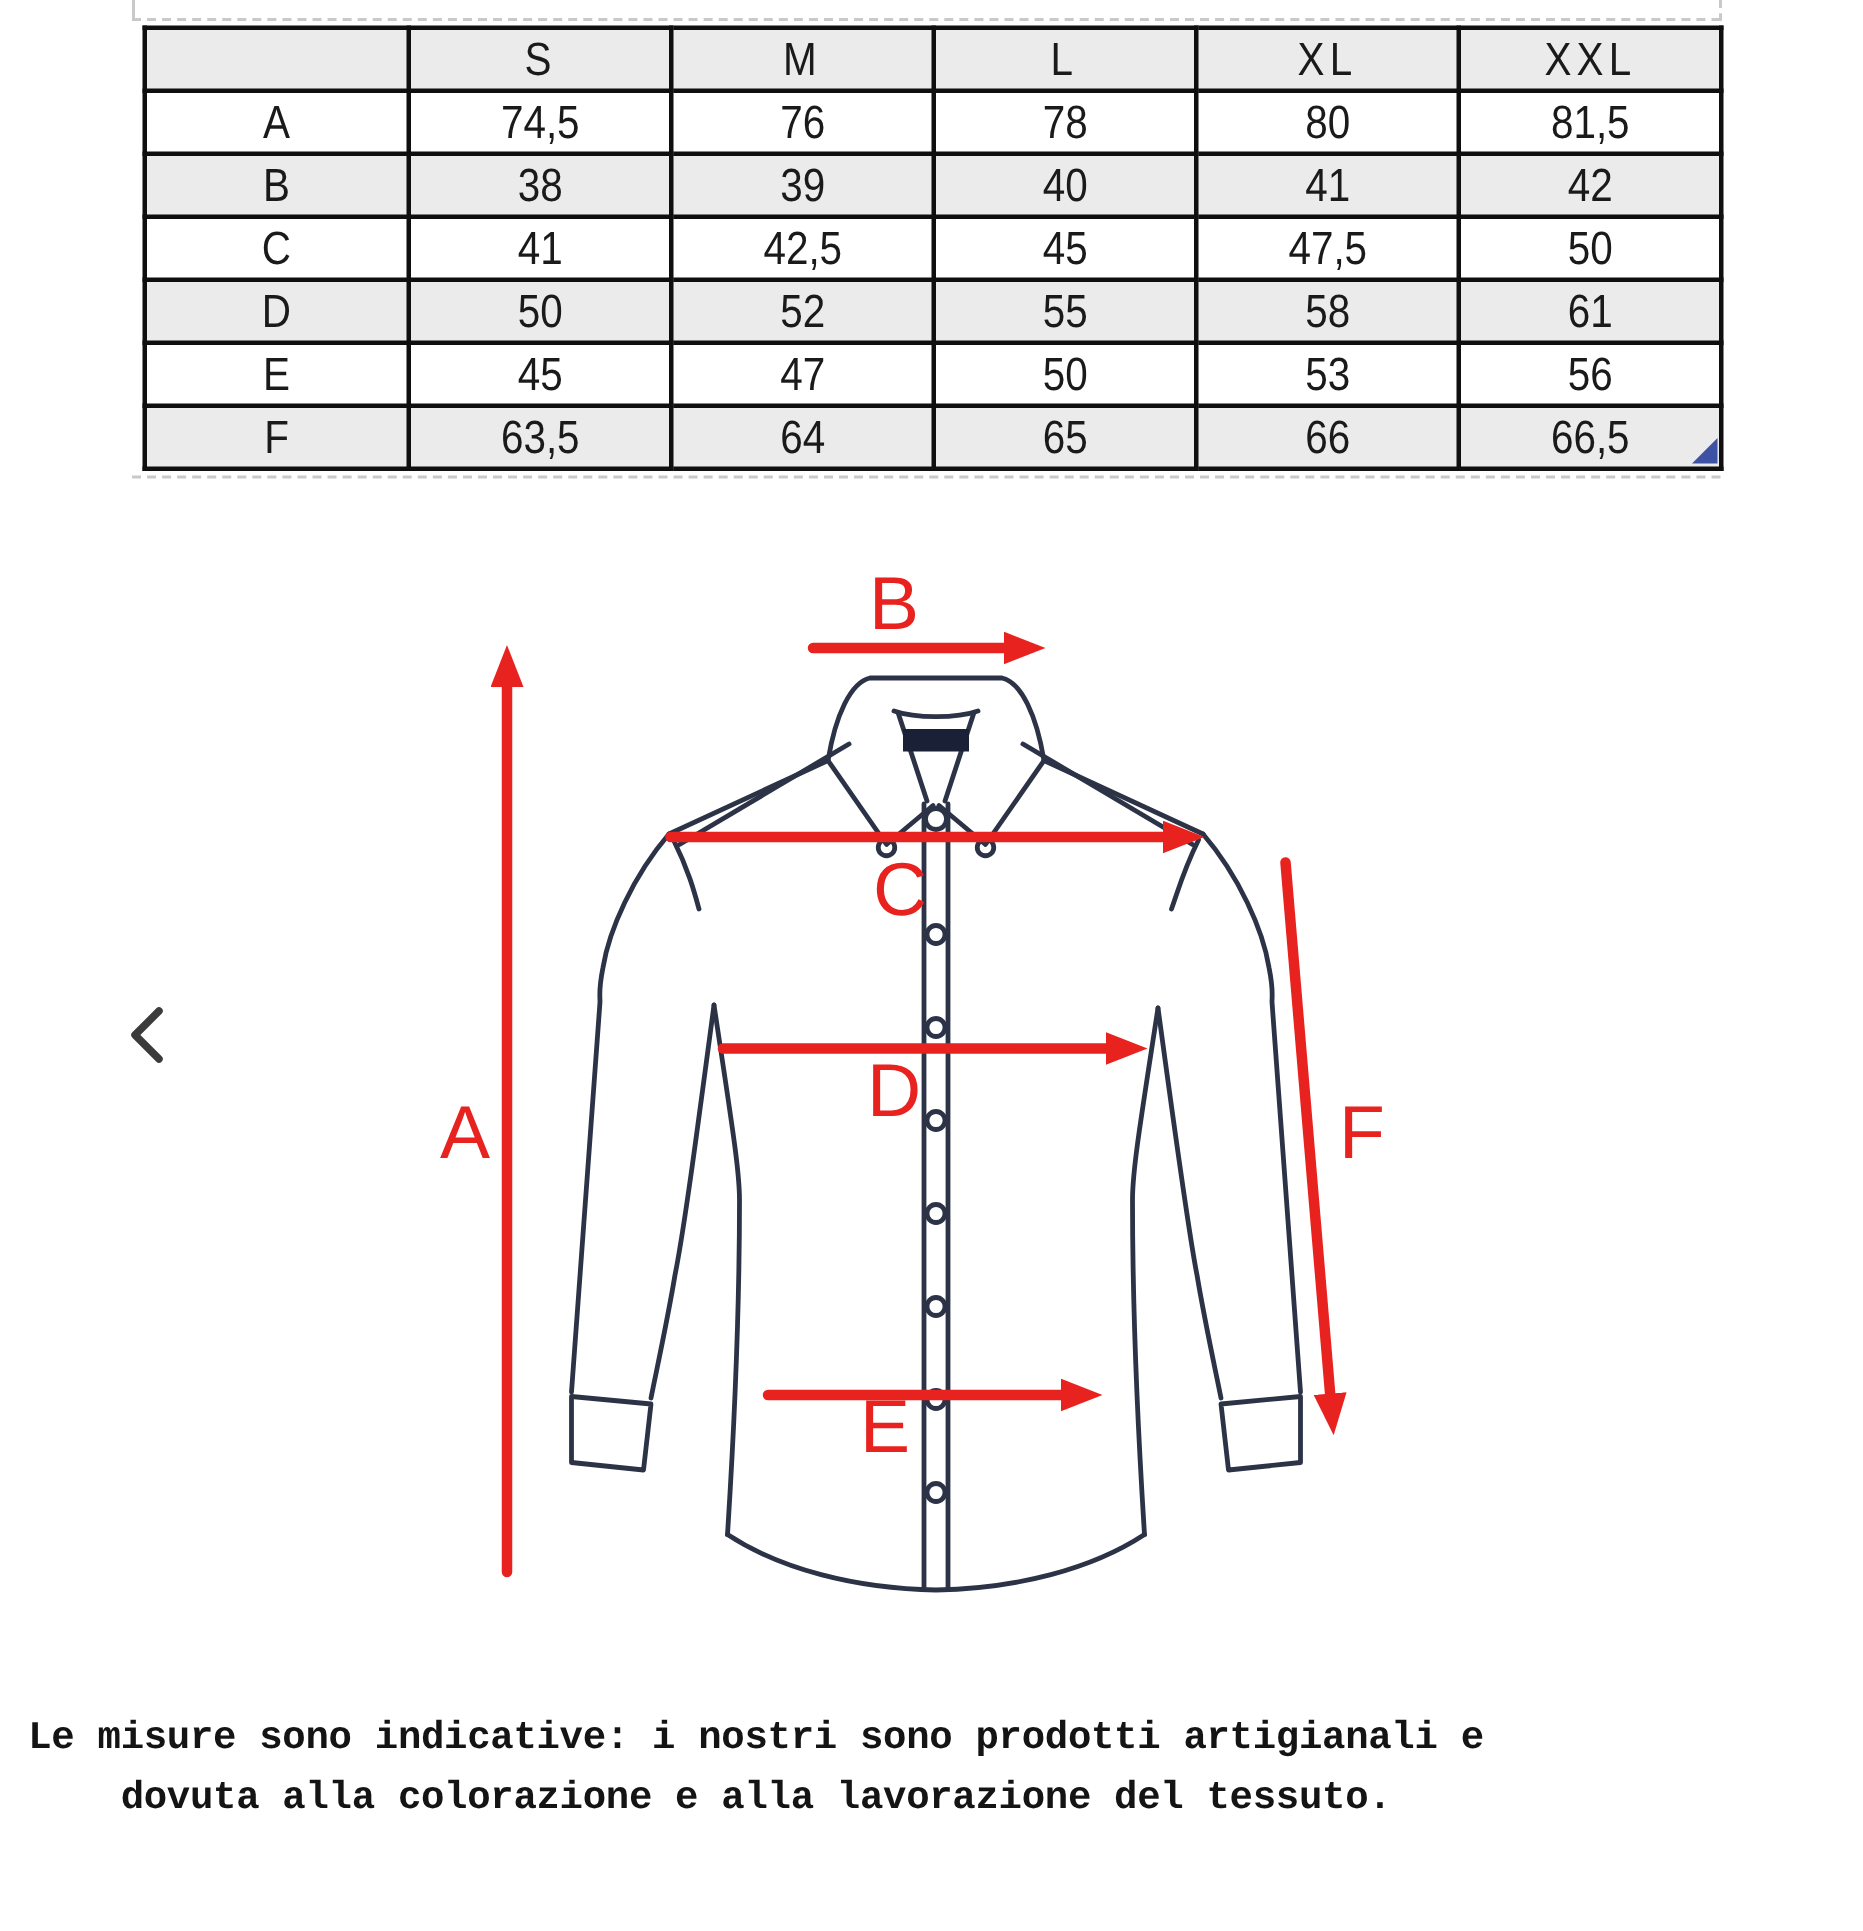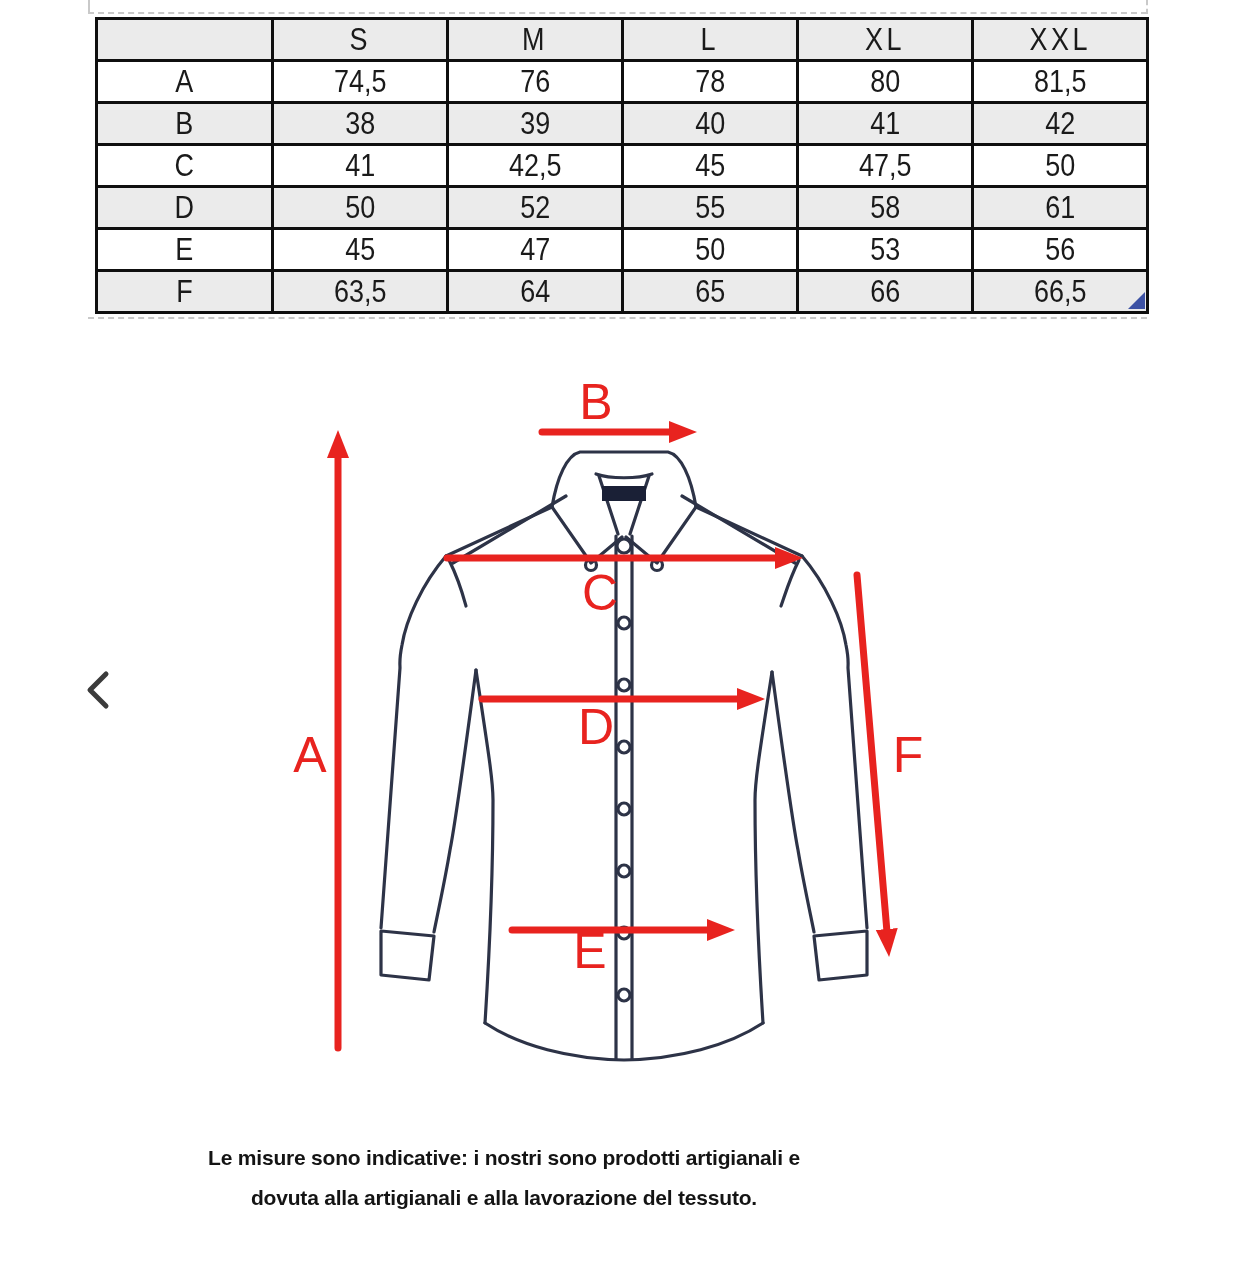--- a/index.html
+++ b/index.html
@@ -29,21 +29,21 @@
     border-left:17px solid transparent;border-bottom:17px solid #3d52a4;
   }
   
   .chevron{position:absolute;left:84px;top:670px;cursor:pointer;}
   
   .diagram{position:absolute;left:0;top:380px;}
   .dlabel{font-family:"Liberation Sans",sans-serif;font-size:50px;fill:#e8231f;}
   
   .note{
     position:absolute;left:0;top:1138px;width:1008px;text-align:center;
-    font-weight:700;font-size:21px;line-height:40px;color:#141414;letter-spacing:-.2px;
+    font-weight:700;font-size:26px;line-height:40px;color:#141414;letter-spacing:-.2px;font-family:Liberation Mono, monospace;
   }
 </style>
 </head>
 <body>
 
 <div class="canvas">
 
   <div class="dash-h" style="left:88px;top:12px;width:1059px;"></div>
   <div class="dash-h" style="left:88px;top:317px;width:1059px;"></div>
   <div class="dash-v" style="left:1146px;top:0;height:14px;"></div>
@@ -194,16 +194,16 @@
       <text class="dlabel" x="596" y="419">B</text>
       <text class="dlabel" x="600" y="610">C</text>
       <text class="dlabel" x="596" y="744">D</text>
       <text class="dlabel" x="590" y="968">E</text>
       <text class="dlabel" x="908" y="772">F</text>
     </g>
   </svg>
 
   <div class="note">
     <div>Le misure sono indicative: i nostri sono prodotti artigianali e</div>
-    <div>dovuta alla artigianali e alla lavorazione del tessuto.</div>
+    <div>dovuta alla colorazione e alla lavorazione del tessuto.</div>
   </div>
 
 </div>
 
 </body></html>

